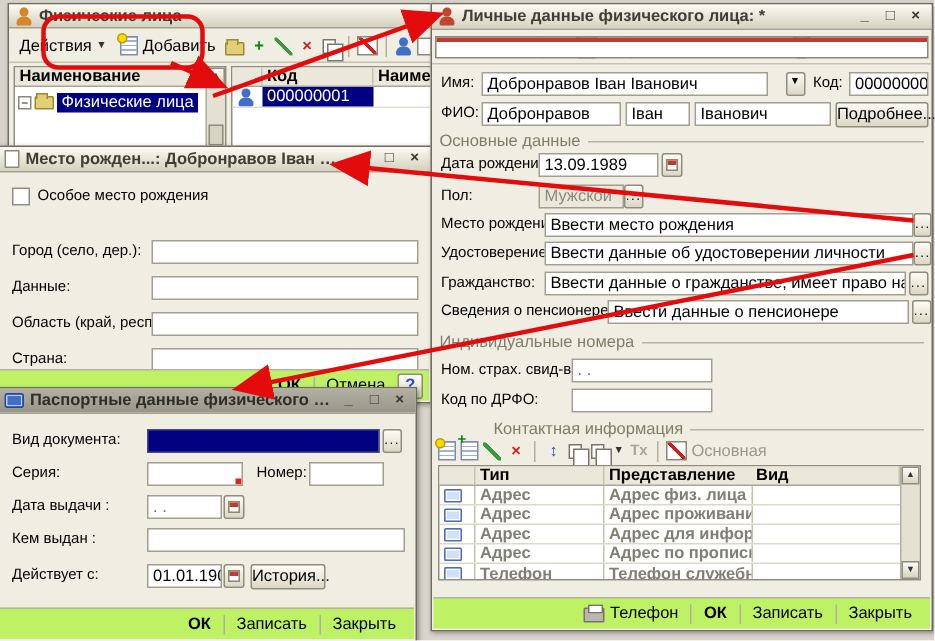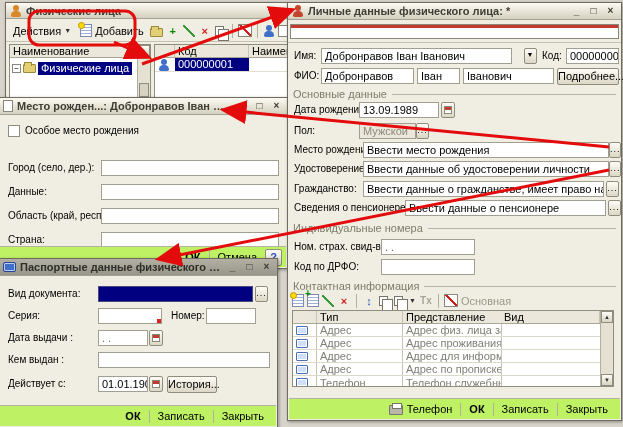--- a/index.html
+++ b/index.html
@@ -59,21 +59,21 @@
   .i-pencil{width:12px;height:12px;background:linear-gradient(45deg,transparent 42%,#3a9a3a 42%,#3a9a3a 58%,transparent 58%);}
   .i-copy{width:9px;height:10px;border:1px solid #77756a;background:#fff;margin:1px 3px 0 0;}
   .i-copy::after{content:"";position:absolute;left:2px;top:2px;width:9px;height:10px;border:1px solid #77756a;background:#fff;}
   .i-slash{width:14px;height:13px;background:#fff;border:1px solid #8a887a;}
   .i-slash::after{content:"";position:absolute;inset:0;background:linear-gradient(45deg,transparent 44%,#cf2020 44%,#cf2020 58%,transparent 58%);}
   .i-print{width:14px;height:10px;background:#b9b6aa;border:1px solid #77756a;border-radius:1px;margin-top:2px;}
   .i-print::before{content:"";position:absolute;left:2px;top:-3px;width:8px;height:4px;background:#fff;border:1px solid #77756a;}
   .i-tree-exp{width:9px;height:9px;background:#fff;border:1px solid #8a887a;font-size:8px;line-height:7px;text-align:center;}
   
   .ghead{background:#ebe8db;border-bottom:1px solid #a9a697;display:flex;align-items:center;}
-  .gcell{border-right:1px solid #c6c3b3;padding:0 3px;height:100%;display:flex;align-items:center;overflow:hidden;white-space:nowrap;}
+  .gcell{border-right:1px solid #c6c3b3;padding:0 3px;height:100%;display:flex;align-items:center;overflow:hidden;white-space:nowrap;font-weight:bold;}
   .scol{position:absolute;right:0;top:0;bottom:0;width:13px;background:#e4e1d3;border-left:1px solid #b3af9f;}
   .sarr{position:absolute;left:0;right:0;height:12px;background:linear-gradient(#fdfcf6,#d8d3c1);border:1px solid #8f8d7e;
         font-size:6px;text-align:center;line-height:11px;color:#333;}
   .rowtxt{color:#7f7f76;}
   .overlay{position:absolute;left:0;top:0;z-index:99;pointer-events:none;}
 </style>
 </head>
 <body>
 
 <div class="stage">
@@ -263,21 +263,21 @@
     <span class="dots" style="left:320px;top:197px;width:13px;">...</span>
 
     <div class="sect" style="top:219px;">
         <span>Индивидуальные номера</span>
       </div>
     <span class="lab" style="left:6px;top:236px;">Ном. страх. свид-ва:</span>
     <span class="fld mask" style="left:93px;top:236px;width:94px;">. .</span>
     <span class="lab" style="left:6px;top:256px;">Код по ДРФО:</span>
     <span class="fld" style="left:93px;top:256px;width:94px;"></span>
 
-    <div class="sect" style="top:277px;">
+    <div class="sect" style="top:277px;margin-left:36px;">
         <span>Контактная информация</span>
       </div>
     <div class="toolbar" style="top:289px;border-bottom:none;height:17px;">
       <span class="i i-form star"></span>
       <span class="i i-form star-g"></span>
       <span class="i i-pencil"></span>
       <span class="g" style="color:#cf2020;">×</span>
       <span class="tsep"></span>
       <span class="g" style="color:#2a4fc9;">↕</span>
       <span class="i i-copy"></span>

